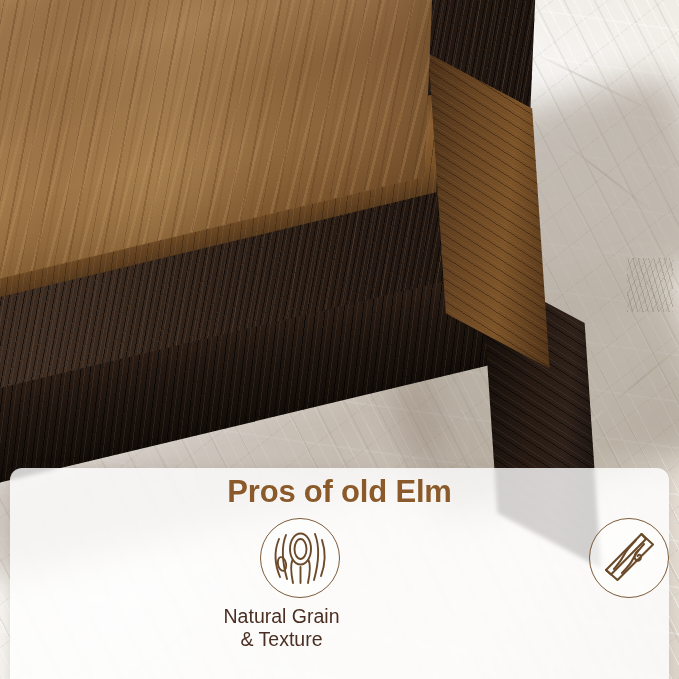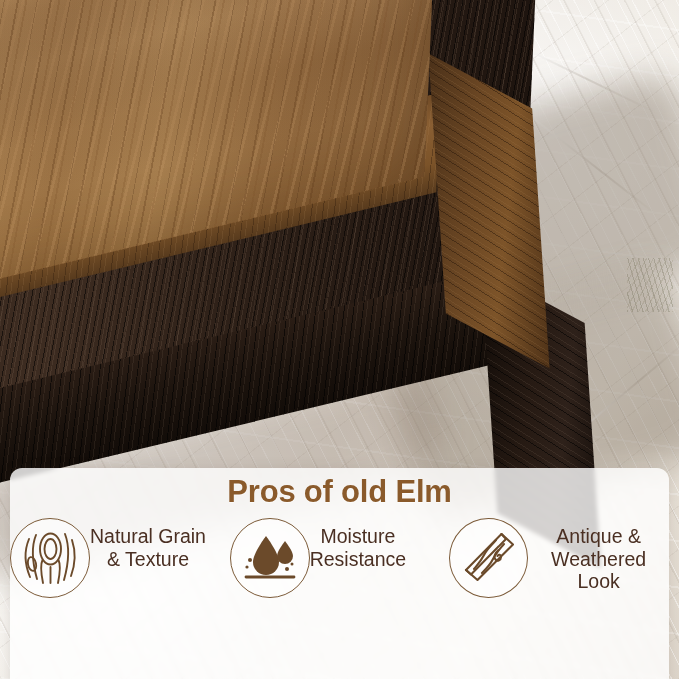--- a/index.html
+++ b/index.html
@@ -142,21 +142,21 @@
     position:absolute;left:0;right:0;top:6px;text-align:center;
     font-size:31px;font-weight:bold;letter-spacing:-.2px;
     color:#8a5a2b;
     text-shadow:0 1px 0 rgba(255,255,255,.6);
     font-family:"Liberation Sans",sans-serif;
   }
   .features{
     position:absolute;left:0;right:0;top:50px;
     display:flex;
   }
-  .feature{flex:1;display:flex;flex-direction:row;align-items:flex-start;}
+  .feature{flex:1;display:flex;flex-direction:column;align-items:flex-end;}
   .icon-circle{
     width:78px;height:78px;border-radius:50%;
     border:1.3px solid #7b5a38;
     background:rgba(255,255,255,.55);
     display:flex;align-items:center;justify-content:center;
   }
   .feature-label{
     margin-top:7px;text-align:center;line-height:1.16;
     font-size:19.5px;color:#4a2f22;
     font-family:"Liberation Sans",sans-serif;
@@ -222,49 +222,30 @@
               <path d="M31.5 56 L31.5 40"></path>
               <ellipse cx="13" cy="37" rx="4" ry="7" transform="rotate(-12 13 37)"></ellipse>
             </g>
           </svg>
         </div>
         <div class="feature-label">Natural Grain
 &amp; Texture</div>
       </div>
 
 
-      <div class="feature">
-        <div class="icon-circle">
-          <svg width="58" height="58" viewBox="0 0 58 58">
-            <g fill="#6b4a2a">
-              <path d="M25 7 C25 7 12 24 12 33 A13 13 0 0 0 38 33 C38 24 25 7 25 7 Z"></path>
-              <path d="M44 12 C44 12 36 22 36 27 A8 8 0 0 0 52 27 C52 22 44 12 44 12 Z"></path>
-              <circle cx="9" cy="31" r="2"></circle>
-              <circle cx="6" cy="38" r="1.6"></circle>
-              <circle cx="46" cy="40" r="2"></circle>
-              <circle cx="51" cy="35" r="1.5"></circle>
-            </g>
-            <path d="M5 48 L53 48" stroke="#6b4a2a" stroke-width="2.8" stroke-linecap="round" fill="none"></path>
-          </svg>
-        </div>
-        <div class="feature-label">Moisture
-Resistance</div>
-      </div>
 
       <div class="feature">
         <div class="icon-circle">
           <svg width="58" height="58" viewBox="0 0 58 58">
             <g fill="none" stroke="#6b4a2a" stroke-width="2.1" stroke-linejoin="round" stroke-linecap="round">
               <path d="M41.5 5 L53 15.5 L17.5 51 L6 41 Z"></path>
               <path d="M41.5 5 L46 10 L11 45.5 L6 41"></path>
               <path d="M36 11 C31 17 27 20 24 26 C21 32 18 35 14 40"></path>
               <path d="M44 15 C39 21 36 24 33 30 C30 36 27 39 22 44"></path>
               <path d="M38.5 21 C35 24 33.5 28 35.5 30.5 C37.5 33 41 31 41 28 C41 25.5 38.5 25 37.5 27"></path>
             </g>
           </svg>
         </div>
-        <div class="feature-label">Antique &amp;
-Weathered Look</div>
       </div>
 
     </div>
   </div>
 </div>
 
 </body></html>

